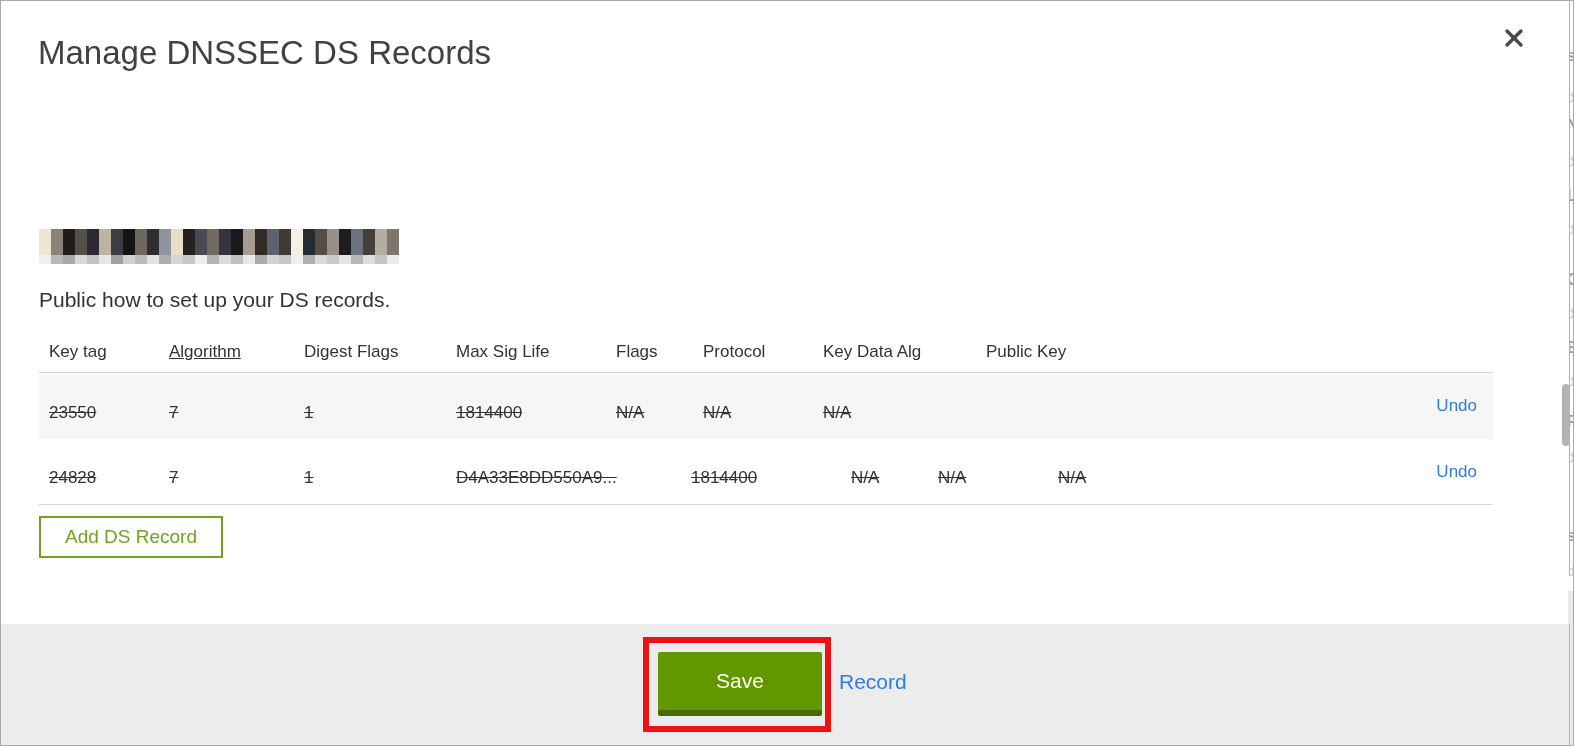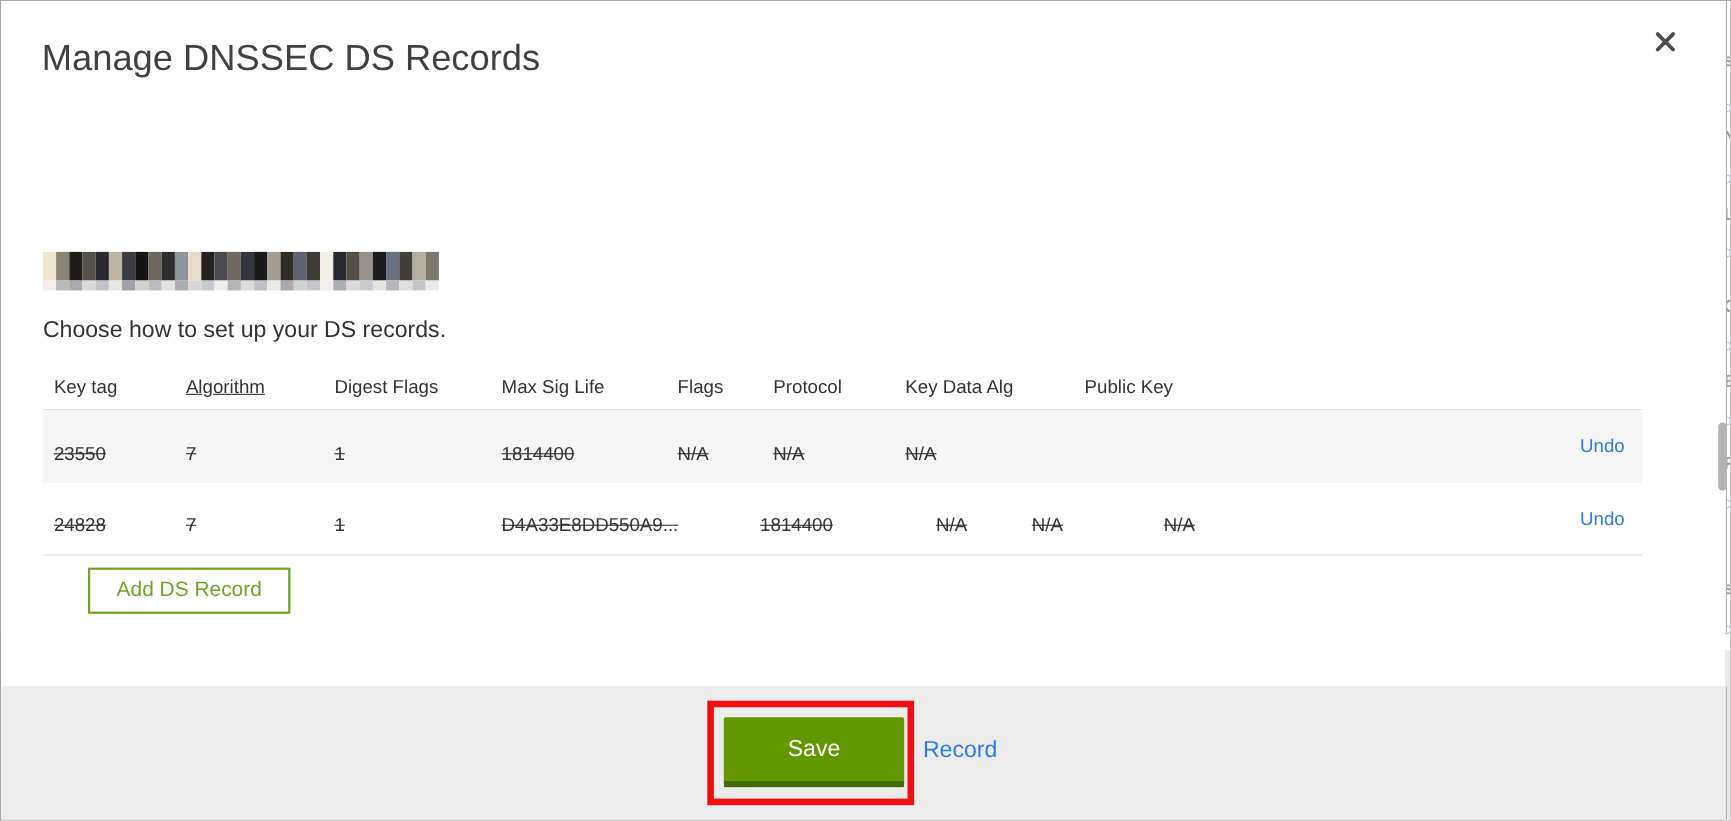--- a/index.html
+++ b/index.html
@@ -72,21 +72,20 @@
   .c-publickey { width: 140px; }
   .c-action    { flex: 1; text-align: right; padding-right: 16px; }
   .struck { text-decoration: line-through; margin-top: 13px; }
   .link { color: #2e7ce5; cursor: pointer; }
 
   .add-btn {
     position: absolute; left: 38px; top: 515px;
     border: 2px solid #6fa422; color: #6fa422; background: #fff;
     font-size: 19px; padding: 8px 24px; cursor: pointer;
     font-family: "Liberation Sans", sans-serif;
-    margin-left: 41px;
   }
 
   
   .modal-footer {
     position: absolute; left: 0; top: 623px; width: 1569px; height: 123px;
     background: #ececec; border-right: 1px solid #b3b3b3;
   }
   .annotation-box {
     position: absolute; left: 642px; top: 13px; width: 188px; height: 95px;
     border: 6px solid #ee1111; pointer-events: none;
@@ -203,21 +202,21 @@
           <span style="background: rgb(218, 218, 218);"></span>
           <span style="background: rgb(202, 202, 206);"></span>
           <span style="background: rgb(228, 228, 228);"></span>
           <span style="background: rgb(182, 182, 186);"></span>
           <span style="background: rgb(222, 222, 222);"></span>
           <span style="background: rgb(196, 196, 200);"></span>
           <span style="background: rgb(234, 234, 234);"></span>
         </div>
     </div>
 
-    <div class="instruction">Choose how to set up your DS records.</div>
+    <div class="instruction">Public how to set up your DS records.</div>
 
     <div class="ds-table">
       <div class="t-row t-head">
         <div class="cell c-keytag">Key tag</div>
         <div class="cell c-algorithm">Algorithm</div>
         <div class="cell c-digesttype">Digest Flags</div>
         <div class="cell c-maxsig">Max Sig Life</div>
         <div class="cell c-flags">Flags</div>
         <div class="cell c-protocol">Protocol</div>
         <div class="cell c-keydataalg">Key Data Alg</div>

